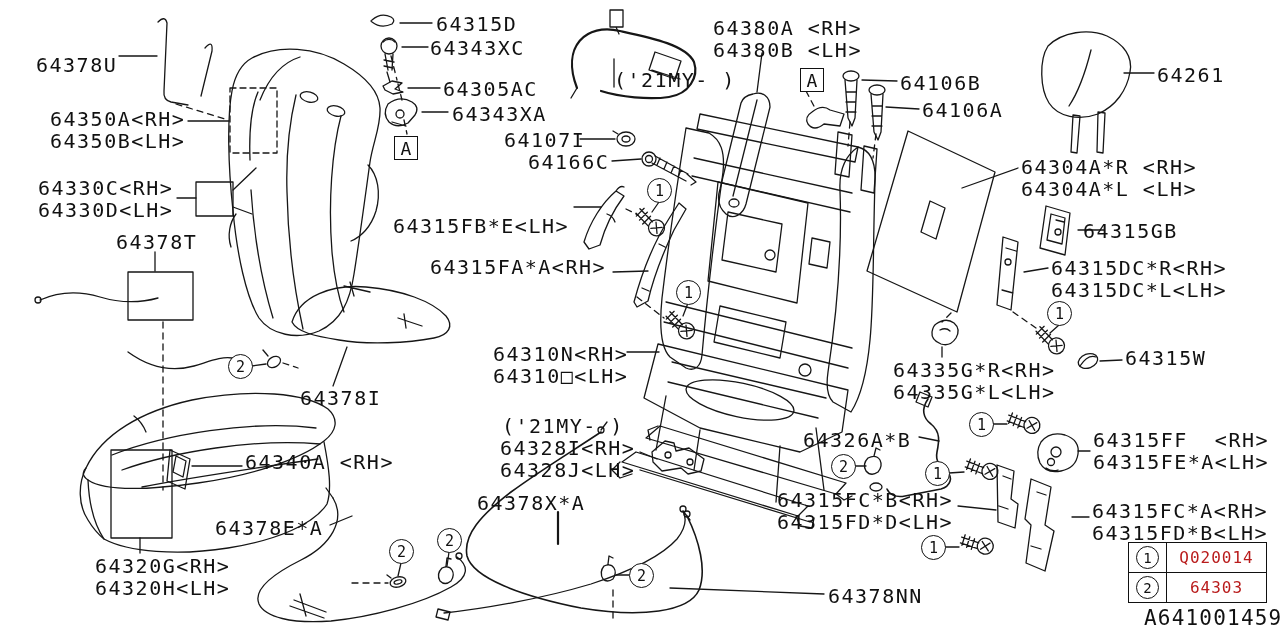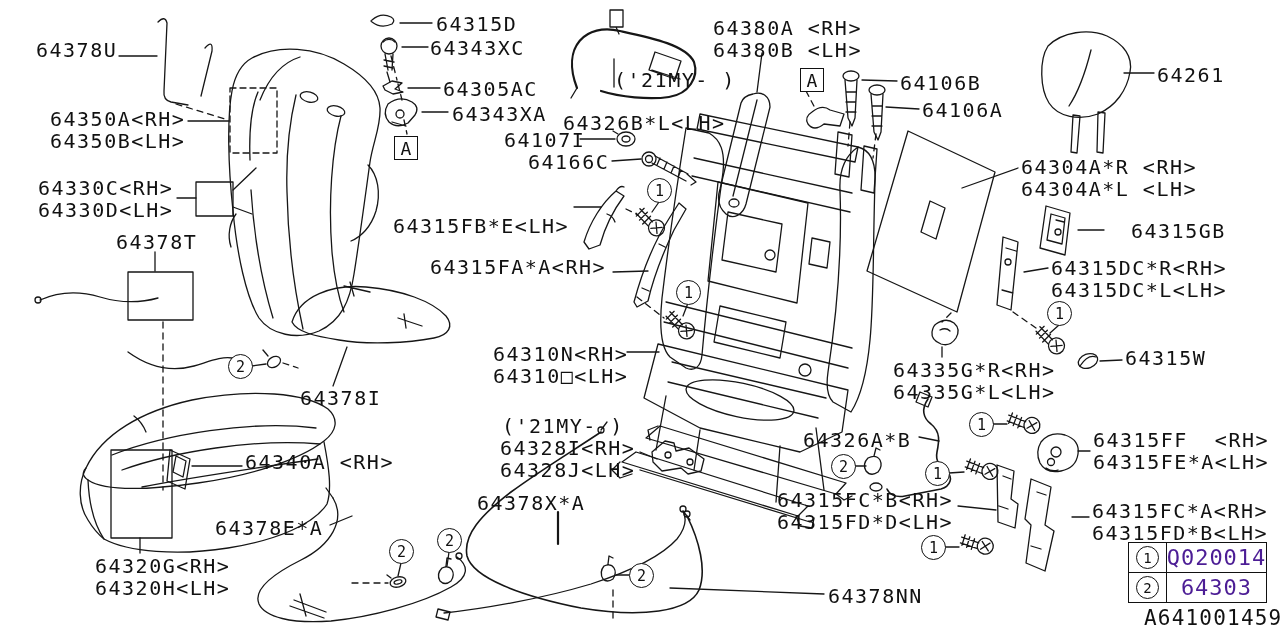--- a/index.html
+++ b/index.html
@@ -12,22 +12,22 @@
   .callout{position:absolute;width:23px;height:23px;border:1.7px solid #111;border-radius:50%;
        display:flex;align-items:center;justify-content:center;font-size:15px;color:#111;background:#fff;}
   .abox{position:absolute;width:22px;height:22px;border:1.7px solid #111;
        display:flex;align-items:center;justify-content:center;font-size:18px;color:#111;background:#fff;}
   #legend{position:absolute;left:1128px;top:542px;border:1.7px solid #111;background:#fff;}
   .legrow{display:flex;height:29px;}
   .legrow + .legrow{border-top:1.7px solid #111;}
   .legref{width:37px;border-right:1.7px solid #111;display:flex;align-items:center;justify-content:center;}
   .legref span{width:21px;height:21px;border:1.5px solid #111;border-radius:50%;display:flex;
        align-items:center;justify-content:center;font-size:14px;color:#111;}
-  .legcode{width:99px;display:flex;align-items:center;justify-content:center;font-size:22px;
-       letter-spacing:1px;color:#4c1d95;}
+  .legcode{width:99px;display:flex;align-items:center;justify-content:center;font-size:16px;
+       letter-spacing:1px;color:#b91c1c;}
   #dcode{position:absolute;left:1144px;top:606px;font-size:21px;letter-spacing:1.2px;color:#111;}
 </style>
 </head>
 <body>
 
 <div id="stage">
 
 <svg id="art" width="1280" height="640" viewBox="0 0 1280 640" fill="none" stroke="#161616" stroke-width="1.3" stroke-linecap="round" stroke-linejoin="round">
 
   <g>
@@ -249,42 +249,41 @@
     <path d="M640,452 L657,459"></path>
     <path d="M558,512 L558,544" stroke-width="2.2"></path>
     <path d="M333,386 L347,347"></path>
     <path d="M659,202 L652,212 M688,303 L683,316 M1059,325 L1050,333"></path>
     <path d="M993,424 L1007,424 M949,473 L964,472 M945,547 L959,547"></path>
     <path d="M252,366 L266,364 M855,466 L866,466 M629,575 L616,575"></path>
     <path d="M401,563 L398,576 M449,552 L447,566"></path>
   </g>
 </svg>
 
-<div class="lbl" style="left:36px;top:39px">64378U</div>
+<div class="lbl" style="left:36px;top:54px">64378U</div>
 <div class="lbl" style="left:50px;top:108px">64350A&lt;RH&gt;</div>
 <div class="lbl" style="left:50px;top:130px">64350B&lt;LH&gt;</div>
 <div class="lbl" style="left:38px;top:177px">64330C&lt;RH&gt;</div>
 <div class="lbl" style="left:38px;top:199px">64330D&lt;LH&gt;</div>
 <div class="lbl" style="left:116px;top:231px">64378T</div>
 <div class="lbl" style="left:436px;top:13px">64315D</div>
 <div class="lbl" style="left:430px;top:37px">64343XC</div>
 <div class="lbl" style="left:443px;top:78px">64305AC</div>
 <div class="lbl" style="left:452px;top:103px">64343XA</div>
 <div class="lbl" style="left:504px;top:129px">64107I</div>
 <div class="lbl" style="left:528px;top:151px">64166C</div>
 <div class="lbl" style="left:614px;top:69px">('21MY- )</div>
-<div class="lbl" style="left:563px;top:112px">64326B*L&lt;LH&gt;</div>
 <div class="lbl" style="left:713px;top:17px">64380A &lt;RH&gt;</div>
 <div class="lbl" style="left:713px;top:39px">64380B &lt;LH&gt;</div>
 <div class="lbl" style="left:900px;top:72px">64106B</div>
 <div class="lbl" style="left:922px;top:99px">64106A</div>
 <div class="lbl" style="left:1157px;top:64px">64261</div>
 <div class="lbl" style="left:1021px;top:156px">64304A*R &lt;RH&gt;</div>
 <div class="lbl" style="left:1021px;top:178px">64304A*L &lt;LH&gt;</div>
-<div class="lbl" style="left:1131px;top:220px">64315GB</div>
+<div class="lbl" style="left:1083px;top:220px">64315GB</div>
 <div class="lbl" style="left:1051px;top:257px">64315DC*R&lt;RH&gt;</div>
 <div class="lbl" style="left:1051px;top:279px">64315DC*L&lt;LH&gt;</div>
 <div class="lbl" style="left:393px;top:215px">64315FB*E&lt;LH&gt;</div>
 <div class="lbl" style="left:430px;top:256px">64315FA*A&lt;RH&gt;</div>
 <div class="lbl" style="left:493px;top:343px">64310N&lt;RH&gt;</div>
 <div class="lbl" style="left:493px;top:365px">64310□&lt;LH&gt;</div>
 <div class="lbl" style="left:893px;top:359px">64335G*R&lt;RH&gt;</div>
 <div class="lbl" style="left:893px;top:381px">64335G*L&lt;LH&gt;</div>
 <div class="lbl" style="left:1125px;top:347px">64315W</div>
 <div class="lbl" style="left:803px;top:429px">64326A*B</div>

